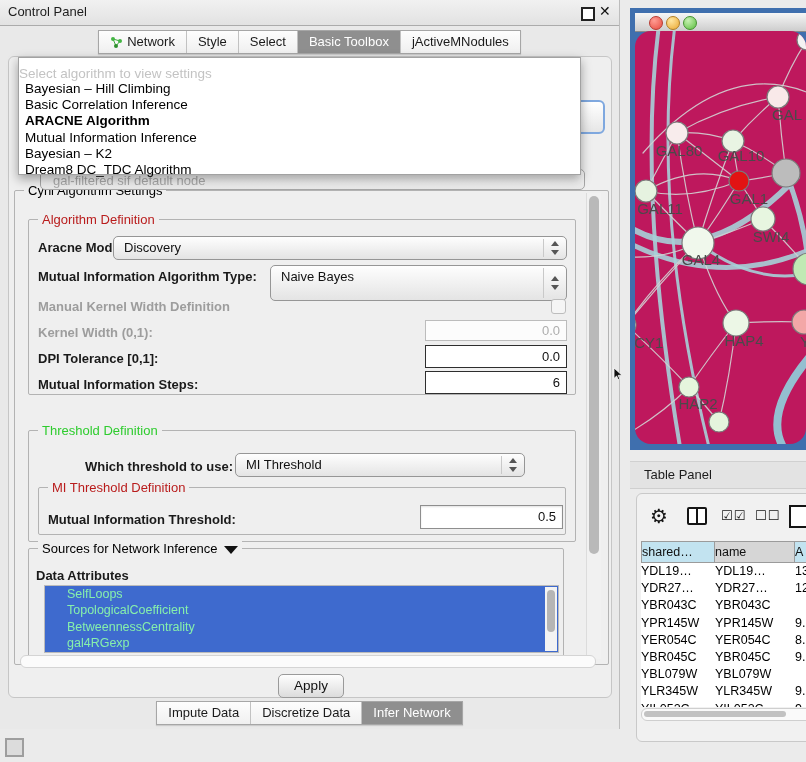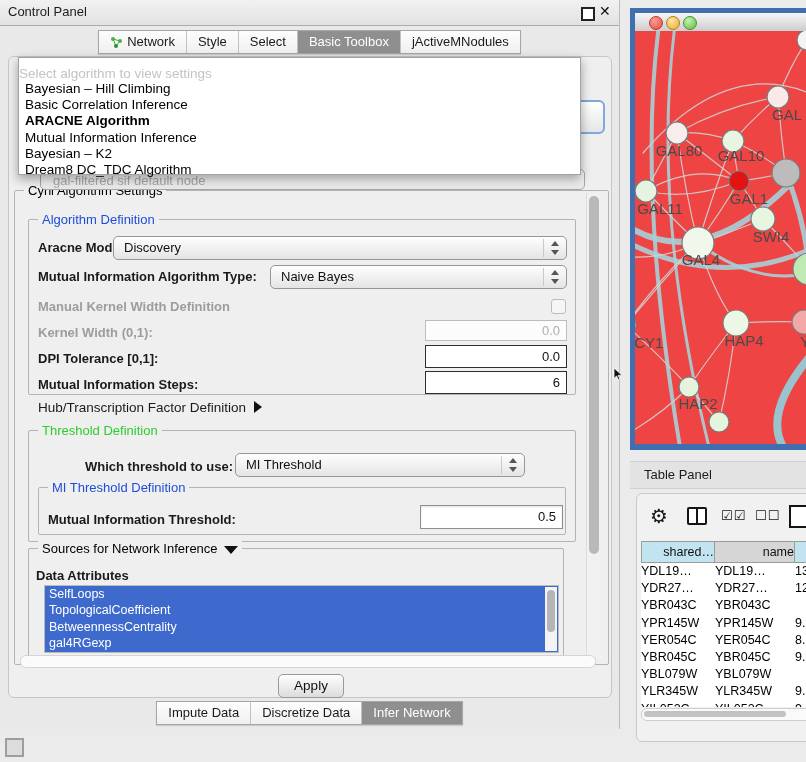--- a/index.html
+++ b/index.html
@@ -31,21 +31,21 @@
   .popup-item{height:16.2px;line-height:16.2px;font-size:13.5px;color:#000;padding-left:6px;white-space:nowrap;}
   .popup-item.bold{font-weight:bold;}
 
   
   .combo-sliver-focus{left:570px;top:100px;width:31px;height:30px;border:2px solid #7fa8df;border-radius:6px;background:linear-gradient(#ffffff,#e6e6e6);z-index:10;}
   .combo-sliver-bottom{left:40px;top:169px;width:545px;height:21px;border:1px solid #a6a6a6;border-radius:5px;background:linear-gradient(#f9f9f9,#e9e9e9);z-index:10;color:#a9a9a9;font-size:13px;line-height:21px;padding-left:12px;box-sizing:border-box;}
 
   
   .groupbox{border:1px solid #b3b3b3;border-radius:2px;}
   .legend{position:absolute;top:-8px;left:9px;background:#efefef;padding:0 4px;font-size:13px;white-space:nowrap;}
-  .legend.blue{color:#1d4ed8;}
+  .legend.blue{color:#b91c1c;}
   .legend.green{color:#2ecc2e;}
 
   .flabel{font-size:13px;color:#1a1a1a;font-weight:bold;white-space:nowrap;}
   .flabel.gray{color:#9d9d9d;}
   .plain{font-weight:normal;}
 
   .combo{background:linear-gradient(#fefefe,#e4e4e4);border:1px solid #969696;border-radius:5px;font-size:13px;color:#111;line-height:22px;padding-left:10px;box-sizing:border-box;}
   .stepper{position:absolute;right:7px;top:50%;width:9px;height:14px;transform:translateY(-50%);}
   .stepper::before{content:"";position:absolute;left:1px;top:0;border-left:4px solid transparent;border-right:4px solid transparent;border-bottom:5px solid #555;}
   .stepper::after{content:"";position:absolute;left:1px;bottom:0;border-left:4px solid transparent;border-right:4px solid transparent;border-top:5px solid #555;}
@@ -55,55 +55,55 @@
   .tfield.disabled{border:1px solid #bcbcbc;color:#adadad;background:#fcfcfc;}
   .tfield.gborder{border:1px solid #8e8e8e;box-shadow:inset 0 1px 2px rgba(0,0,0,.12);}
 
   .checkbox{width:13px;height:13px;background:#f5f5f5;border:1px solid #bdbdbd;border-radius:3px;}
 
   .tri-right{display:inline-block;width:0;height:0;border-top:6px solid transparent;border-bottom:6px solid transparent;border-left:8px solid #111;margin-left:8px;vertical-align:-1px;}
   .tri-down{display:inline-block;width:0;height:0;border-left:7px solid transparent;border-right:7px solid transparent;border-top:8px solid #111;margin-left:6px;vertical-align:-1px;}
 
   
   .attr-list{background:#fff;border:1px solid #bbb;overflow:hidden;}
-  .attr-item{height:16.4px;line-height:16.4px;background:#3e6ace;color:#ffffff;font-size:12.5px;padding-left:4px;white-space:nowrap;}
+  .attr-item{height:16.4px;line-height:16.4px;background:#3e6ace;color:#86efac;font-size:12.5px;padding-left:22px;white-space:nowrap;}
   .list-vscroll{position:absolute;right:1px;top:1px;bottom:1px;width:12px;background:#f3f3f3;}
   .list-vscroll .thumb{position:absolute;left:2px;top:3px;width:8px;height:42px;background:#b5b5b5;border-radius:4px;}
 
   .hscroll-track{height:11px;border:1px solid #d4d4d4;border-radius:6px;background:#fbfbfb;}
 
   .settings-vscroll{left:586px;top:193px;width:14px;height:466px;background:#f1f1f1;border-left:1px solid #dcdcdc;}
   .settings-vscroll .thumb{position:absolute;left:2px;top:3px;width:10px;height:358px;background:#b9b9b9;border-radius:5px;}
 
   .apply-btn{left:278px;top:674px;width:64px;height:22px;background:linear-gradient(#fefefe,#dcdcdc);border:1px solid #9a9a9a;border-radius:5px;font-size:13.5px;color:#111;text-align:center;line-height:22px;}
 
   .grip{left:5px;top:738px;width:15px;height:15px;border:2px solid #9e9e9e;background:#dcdcdc;}
 
   
   .net-window{left:630px;top:8px;width:180px;height:442px;background:#3f6fae;}
   .net-titlebar{left:635px;top:13px;width:171px;height:18px;background:linear-gradient(#f6f6f6,#cdcdcd);border-bottom:1px solid #8a8a8a;}
   .light{width:12px;height:12px;border-radius:50%;top:3px;}
   .light.red{background:radial-gradient(circle at 35% 30%,#ff9d93,#e84b40);border:1px solid #b73a31;}
   .light.yellow{background:radial-gradient(circle at 35% 30%,#ffe6a0,#eba832);border:1px solid #b07d24;}
   .light.green{background:radial-gradient(circle at 35% 30%,#c7f0b2,#5cbf3f);border:1px solid #459230;}
-  .net-canvas{left:635px;top:31px;width:171px;height:413px;background:#ef4444;overflow:hidden;}
+  .net-canvas{left:635px;top:31px;width:171px;height:413px;background:#be185d;overflow:hidden;border-radius:16px;}
 
   
   .tp-header{left:630px;top:461px;width:176px;height:26px;background:#e3e3e3;border-top:1px solid #d0d0d0;border-bottom:1px solid #cfcfcf;}
   .tp-title{left:14px;top:5px;font-size:13px;color:#1c1c1c;}
   .tp-body{left:636px;top:493px;width:176px;height:247px;background:#f1f1f1;border:1px solid #c9c9c9;border-radius:6px;}
   .gear{font-size:20px;color:#141414;line-height:20px;}
   .cols-icon{width:16px;height:14px;border:2px solid #141414;border-radius:2px;background:#fff;}
   .cols-icon::after{content:"";position:absolute;left:7px;top:0;bottom:0;width:2px;background:#141414;}
   .check-pair{font-size:13px;color:#141414;letter-spacing:1px;white-space:nowrap;}
   .page-icon{width:15px;height:19px;border:2px solid #141414;background:#fff;}
 
   .tbl{left:4px;top:47px;width:230px;}
   .tbl-headrow{display:flex;height:22px;}
-  .tbl-th{box-sizing:border-box;border:1px solid #9b9b9b;border-left:none;font-size:12.5px;text-align:right;line-height:20px;color:#111;overflow:hidden;white-space:nowrap;}
+  .tbl-th{box-sizing:border-box;border:1px solid #9b9b9b;border-left:none;font-size:12.5px;text-align:left;line-height:20px;color:#111;overflow:hidden;white-space:nowrap;}
   .tbl-th:first-child{border-left:1px solid #9b9b9b;}
   .tbl-rows{background:#fff;overflow:hidden;height:144px;}
   .tbl-row{display:flex;height:17.2px;line-height:17.2px;font-size:12.5px;color:#000;}
   .tbl-td{box-sizing:border-box;overflow:hidden;white-space:nowrap;}
   .tbl-hscroll{left:4px;top:214px;width:196px;height:11px;border:1px solid #cfcfcf;border-radius:6px;background:#fafafa;}
   .tbl-hscroll .thumb{position:absolute;left:2px;top:2px;width:142px;height:6px;background:#c2c2c2;border-radius:3px;}
 
   .cursor-svg{left:612px;top:367px;width:14px;height:14px;z-index:90;}
 </style>
 </head>
@@ -173,37 +173,34 @@
     <div class="abs groupbox" style="left:28px;top:219px;width:546px;height:174px;">
       <span class="legend blue">Algorithm Definition</span>
     </div>
     <div class="abs flabel" style="left:38px;top:240px;">Aracne Mode:</div>
     <div class="abs combo" style="left:113px;top:236px;width:454px;height:24px;">
       <span>Discovery</span>
       <span class="divider"></span>
       <span class="stepper"></span>
     </div>
     <div class="abs flabel" style="left:38px;top:269px;">Mutual Information Algorithm Type:</div>
-    <div class="abs combo" style="left:270px;top:265px;width:297px;height:24px;">
+    <div class="abs combo" style="left:270px;top:265px;width:297px;height:36px;">
       <span>Naive Bayes</span>
       <span class="divider"></span>
       <span class="stepper"></span>
     </div>
     <div class="abs flabel gray" style="left:38px;top:299px;">Manual Kernel Width Definition</div>
     <div class="abs checkbox" style="left:551px;top:299px;"></div>
     <div class="abs flabel gray" style="left:38px;top:325px;">Kernel Width (0,1):</div>
     <div class="abs tfield disabled" style="left:425px;top:320px;width:142px;height:21px;line-height:19px;">0.0</div>
     <div class="abs flabel" style="left:38px;top:351px;">DPI Tolerance [0,1]:</div>
     <div class="abs tfield" style="left:425px;top:345px;width:142px;height:23px;line-height:21px;">0.0</div>
     <div class="abs flabel" style="left:38px;top:377px;">Mutual Information Steps:</div>
     <div class="abs tfield" style="left:425px;top:371px;width:142px;height:23px;line-height:21px;">6</div>
 
-    <div class="abs flabel plain" style="left:38px;top:400px;font-size:13.5px;">
-      <span>Hub/Transcription Factor Definition</span><span class="tri-right"></span>
-    </div>
 
     <div class="abs groupbox" style="left:28px;top:430px;width:546px;height:110px;">
       <span class="legend green">Threshold Definition</span>
     </div>
     <div class="abs flabel" style="left:85px;top:459px;">Which threshold to use:</div>
     <div class="abs combo" style="left:235px;top:453px;width:290px;height:24px;">
       <span>MI Threshold</span>
       <span class="divider"></span>
       <span class="stepper"></span>
     </div>

